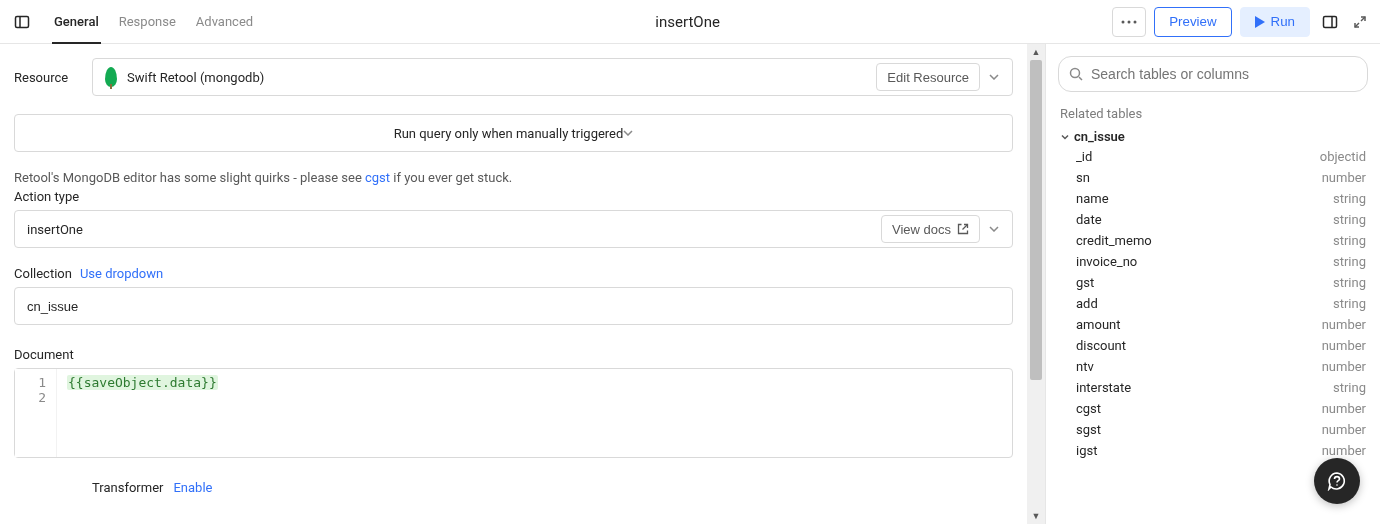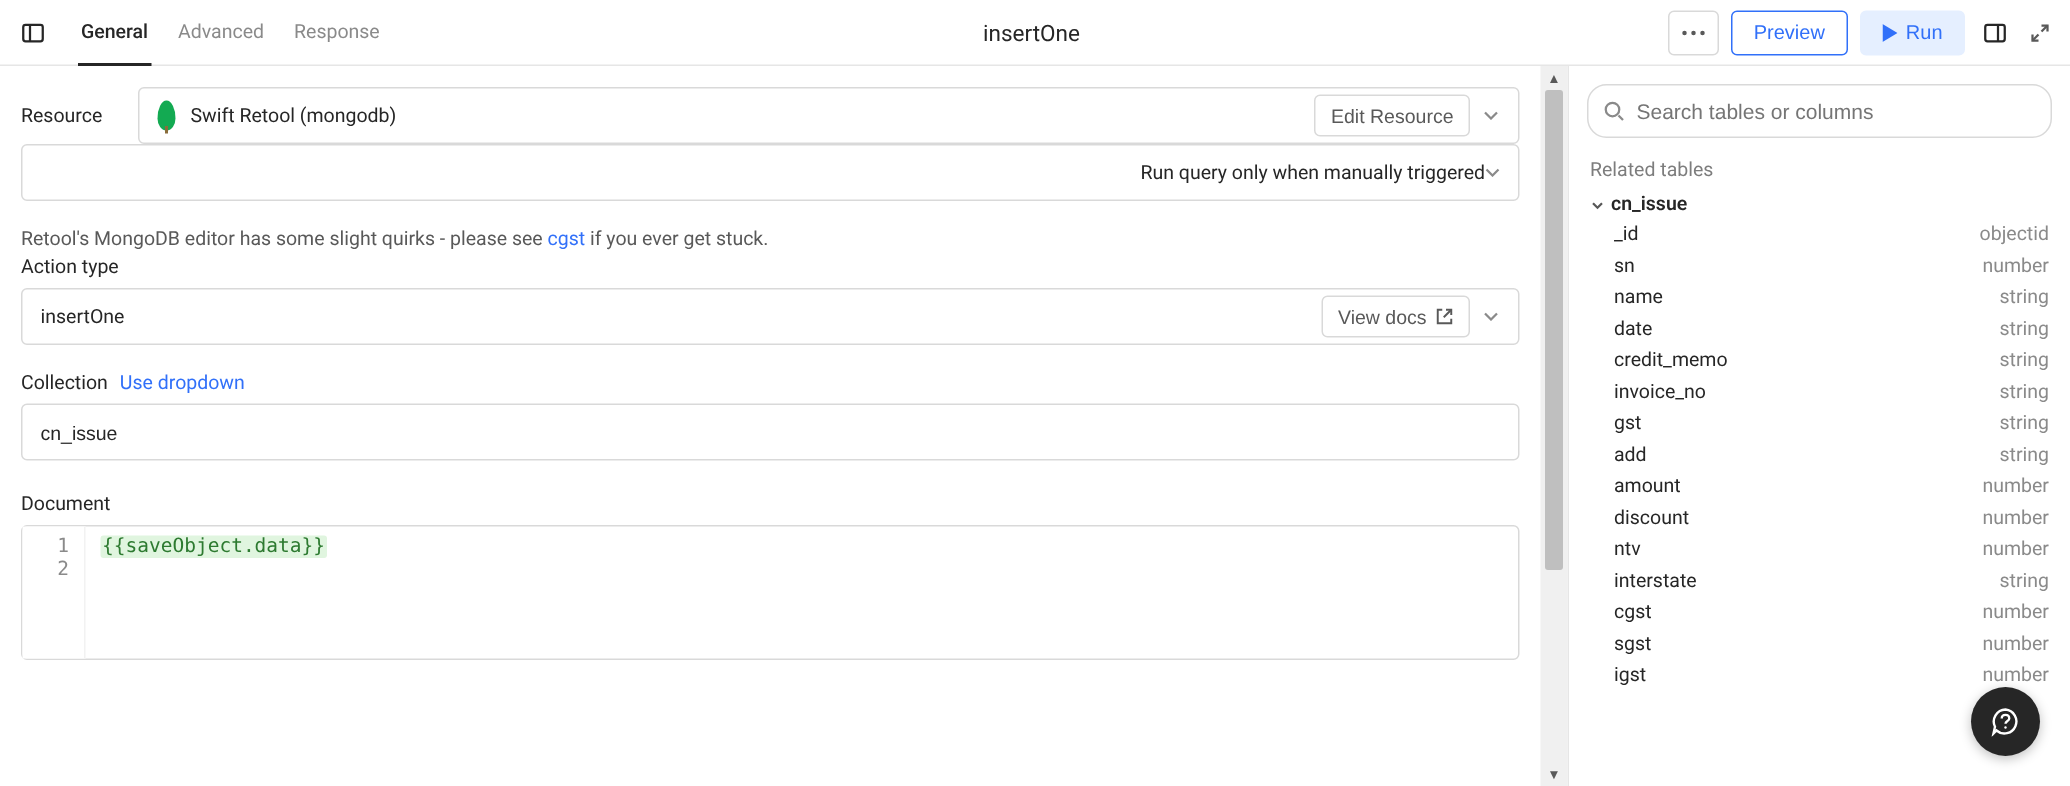--- a/index.html
+++ b/index.html
@@ -25,29 +25,29 @@
 .scroll-arrow { position: absolute; left: 0; right: 0; height: 16px; display: flex; align-items: center; justify-content: center; color: #595959; font-size: 9px; }
 .right-panel { width: 335px; border-left: 1px solid #e6e6e6; display: flex; flex-direction: column; background: #fff; }
 .search-box { margin: 12px 12px 10px 12px; border: 1px solid #d9d9d9; border-radius: 13px; height: 36px; display: flex; align-items: center; padding: 0 10px; color: #8a8a8a; }
 .search-box input { border: none; outline: none; flex: 1; font-size: 14px; margin-left: 8px; color: #262626; }
 .related-label { padding: 4px 14px 6px; color: #7d7d7d; font-size: 13px; }
 .tree { padding: 0 14px 10px 14px; flex: 1; overflow: hidden; }
 .tree-node { display: flex; align-items: center; gap: 4px; font-weight: 600; font-size: 13px; padding: 2px 0; cursor: pointer; }
 .tree-field { display: flex; justify-content: space-between; align-items: center; padding: 3px 0 3px 16px; font-size: 13px; cursor: pointer; }
 .tree-field .fname { color: #262626; }
 .tree-field .ftype { color: #8a8a8a; }
-.row { display: flex; align-items: center; }
+.row { display: flex; align-items: center; margin-bottom: 18px; }
 .label { width: 78px; color: #262626; font-size: 13px; }
 .resource-box { flex: 1; display: flex; align-items: center; border: 1px solid #d9d9d9; border-radius: 4px; height: 38px; padding: 0 4px 0 12px; }
 .mongo-leaf { width: 12px; height: 20px; background: #13AA52; border-radius: 50% 50% 50% 50% / 60% 60% 40% 40%; position: relative; margin-right: 10px; }
 .mongo-leaf::after { content: ""; position: absolute; bottom: -2px; left: 50%; transform: translateX(-50%); width: 2px; height: 5px; background: #8a6d3b; }
 .resource-name { flex: 1; color: #262626; }
 .edit-resource { background: #fff; border: 1px solid #d9d9d9; border-radius: 4px; height: 28px; padding: 0 10px; color: #595959; cursor: pointer; font-size: 13px; }
 .chev-btn { width: 28px; height: 28px; display: flex; align-items: center; justify-content: center; color: #8a8a8a; cursor: pointer; }
-.select-like { border: 1px solid #d9d9d9; border-radius: 4px; height: 38px; display: flex; align-items: center; padding: 0 12px; color: #262626; cursor: pointer; justify-content: flex-end; margin-bottom: 18px; }
+.select-like { border: 1px solid #d9d9d9; border-radius: 4px; height: 38px; display: flex; align-items: center; padding: 0 12px; color: #262626; cursor: pointer; justify-content: center; margin-bottom: 18px; }
 .hint { color: #595959; font-size: 13px; margin-bottom: 2px; }
 .hint a { color: #3170F9; text-decoration: none; cursor: pointer; }
 .field-label { color: #262626; font-size: 13px; margin-bottom: 6px; margin-top: 4px; }
 .input-combo { border: 1px solid #d9d9d9; border-radius: 4px; height: 38px; display: flex; align-items: center; padding: 0 4px 0 12px; margin-bottom: 18px; }
 .input-combo .value { flex: 1; color: #262626; }
 .view-docs-btn { background: #fff; border: 1px solid #d9d9d9; border-radius: 4px; height: 28px; padding: 0 10px; color: #595959; cursor: pointer; display: inline-flex; align-items: center; gap: 6px; font-size: 13px; }
 .text-input { border: 1px solid #d9d9d9; border-radius: 4px; height: 38px; padding: 0 12px; width: 100%; font-size: 13px; color: #262626; outline: none; margin-bottom: 18px; }
 .link-inline { color: #3170F9; cursor: pointer; margin-left: 8px; }
 .code-editor { border: 1px solid #d9d9d9; border-radius: 4px; display: flex; min-height: 90px; margin-bottom: 22px; font-family: ui-monospace, SFMono-Regular, Menlo, monospace; font-size: 13px; }
 .gutter { width: 42px; background: #fff; color: #8a8a8a; text-align: right; padding: 6px 10px 6px 0; border-right: 1px solid #f2f2f2; }
@@ -67,24 +67,24 @@
       <svg width="16" height="16" viewBox="0 0 16 16" fill="none" stroke="currentColor" stroke-width="1.5">
           <rect x="1.5" y="2.5" width="13" height="11" rx="1.5"></rect>
           <line x1="6" y1="2.5" x2="6" y2="13.5"></line>
         </svg>
     </div>
     <div class="tabs">
       <div class="tab active">
           <span>General</span>
         </div>
       <div class="tab">
+          <span>Response</span>
+        </div>
+      <div class="tab">
           <span>Advanced</span>
-        </div>
-      <div class="tab">
-          <span>Response</span>
         </div>
     </div>
   </div>
   <div class="header-title">insertOne</div>
   <div class="header-right">
     <button class="icon-btn">
       <svg width="16" height="4" viewBox="0 0 16 4">
           <circle cx="2" cy="2" r="1.5" fill="#595959"></circle>
           <circle cx="8" cy="2" r="1.5" fill="#595959"></circle>
           <circle cx="14" cy="2" r="1.5" fill="#595959"></circle>
@@ -168,20 +168,24 @@
       <div class="code-editor">
         <div class="gutter">
           <div>1</div>
           <div>2</div>
         </div>
         <div class="code-area">
           <span class="code-token">{{saveObject.data}}</span>
         </div>
       </div>
 
+      <div class="transformer-row">
+        <span>Transformer</span>
+        <span class="enable">Enable</span>
+      </div>
     </div>
   </div>
 
   <div class="scrollbar-gutter">
     <div class="scroll-arrow" style="top:0">▲</div>
     <div class="scrollbar-thumb" style="top:16px;height:320px"></div>
     <div class="scroll-arrow" style="bottom:0">▼</div>
   </div>
 
   <div class="right-panel">

